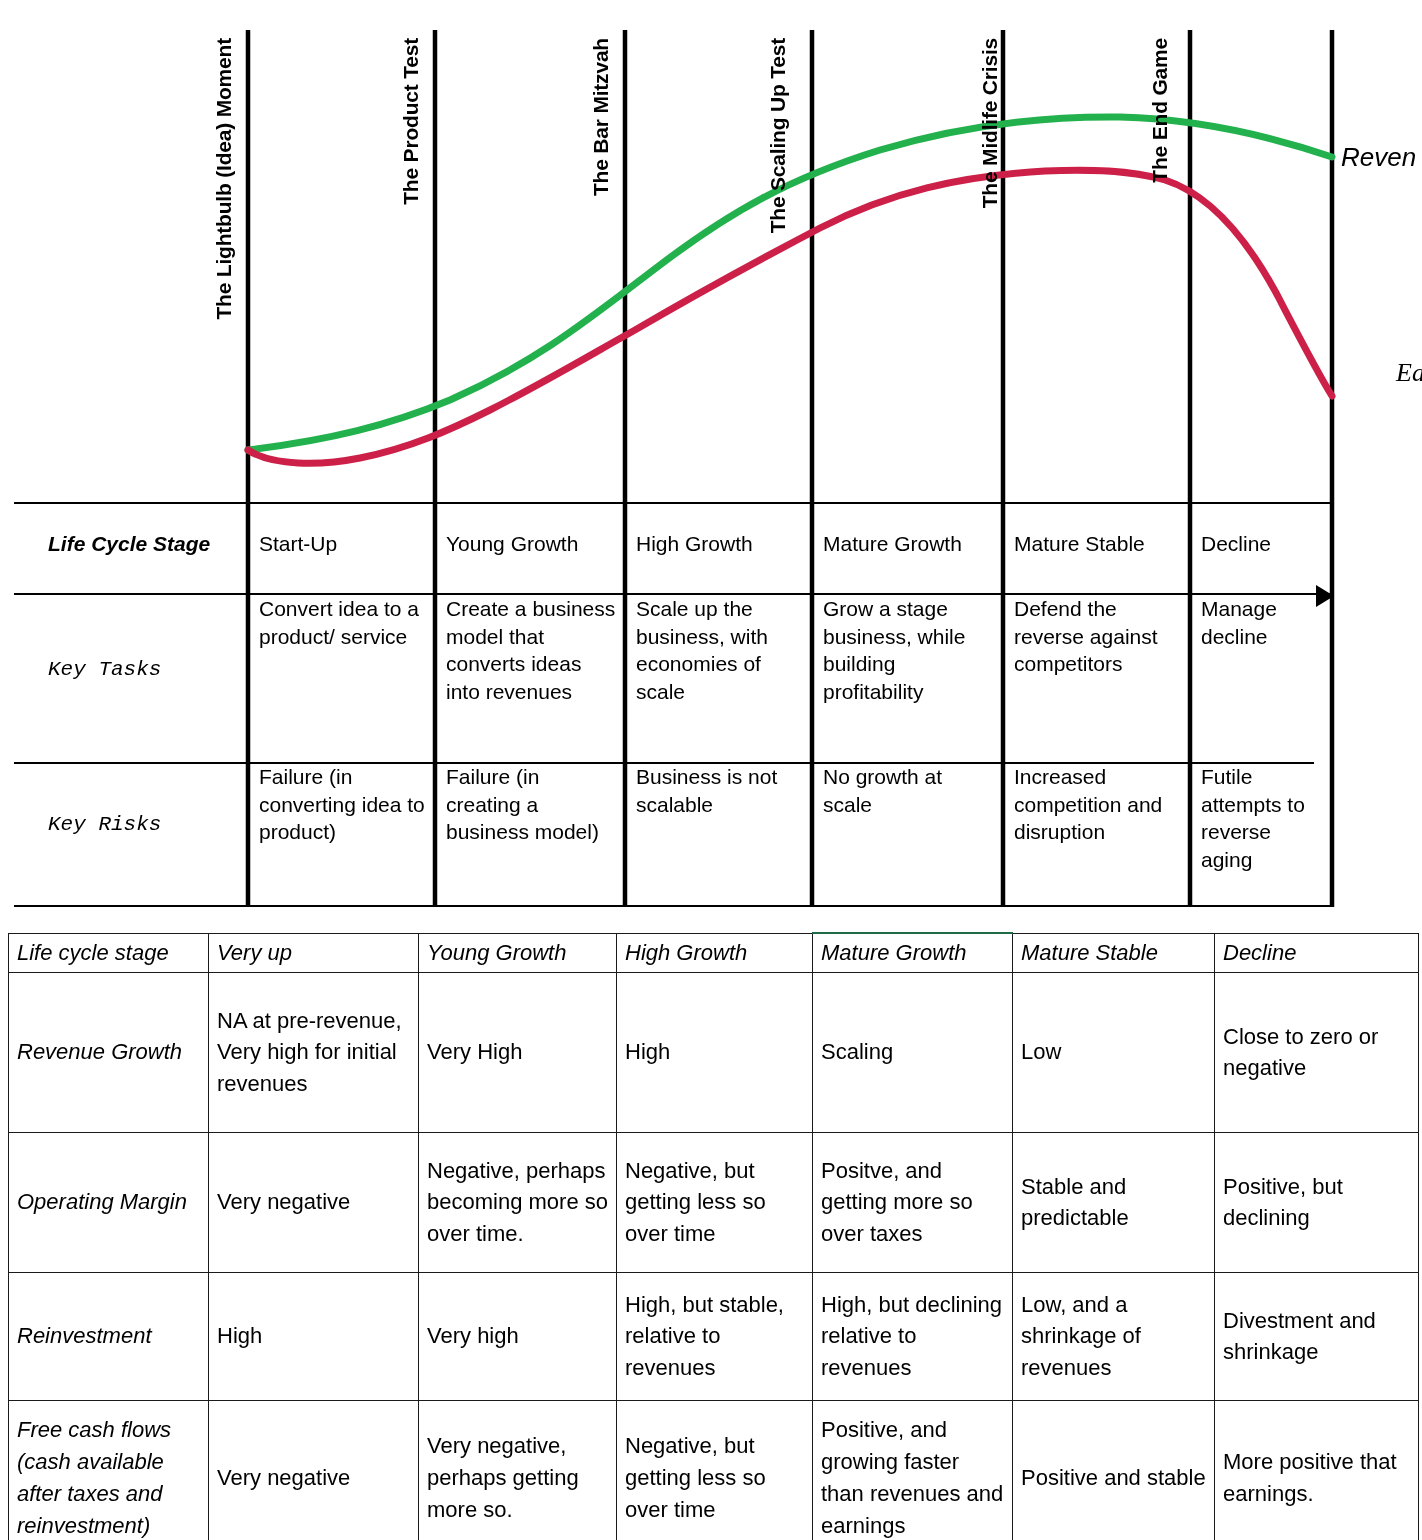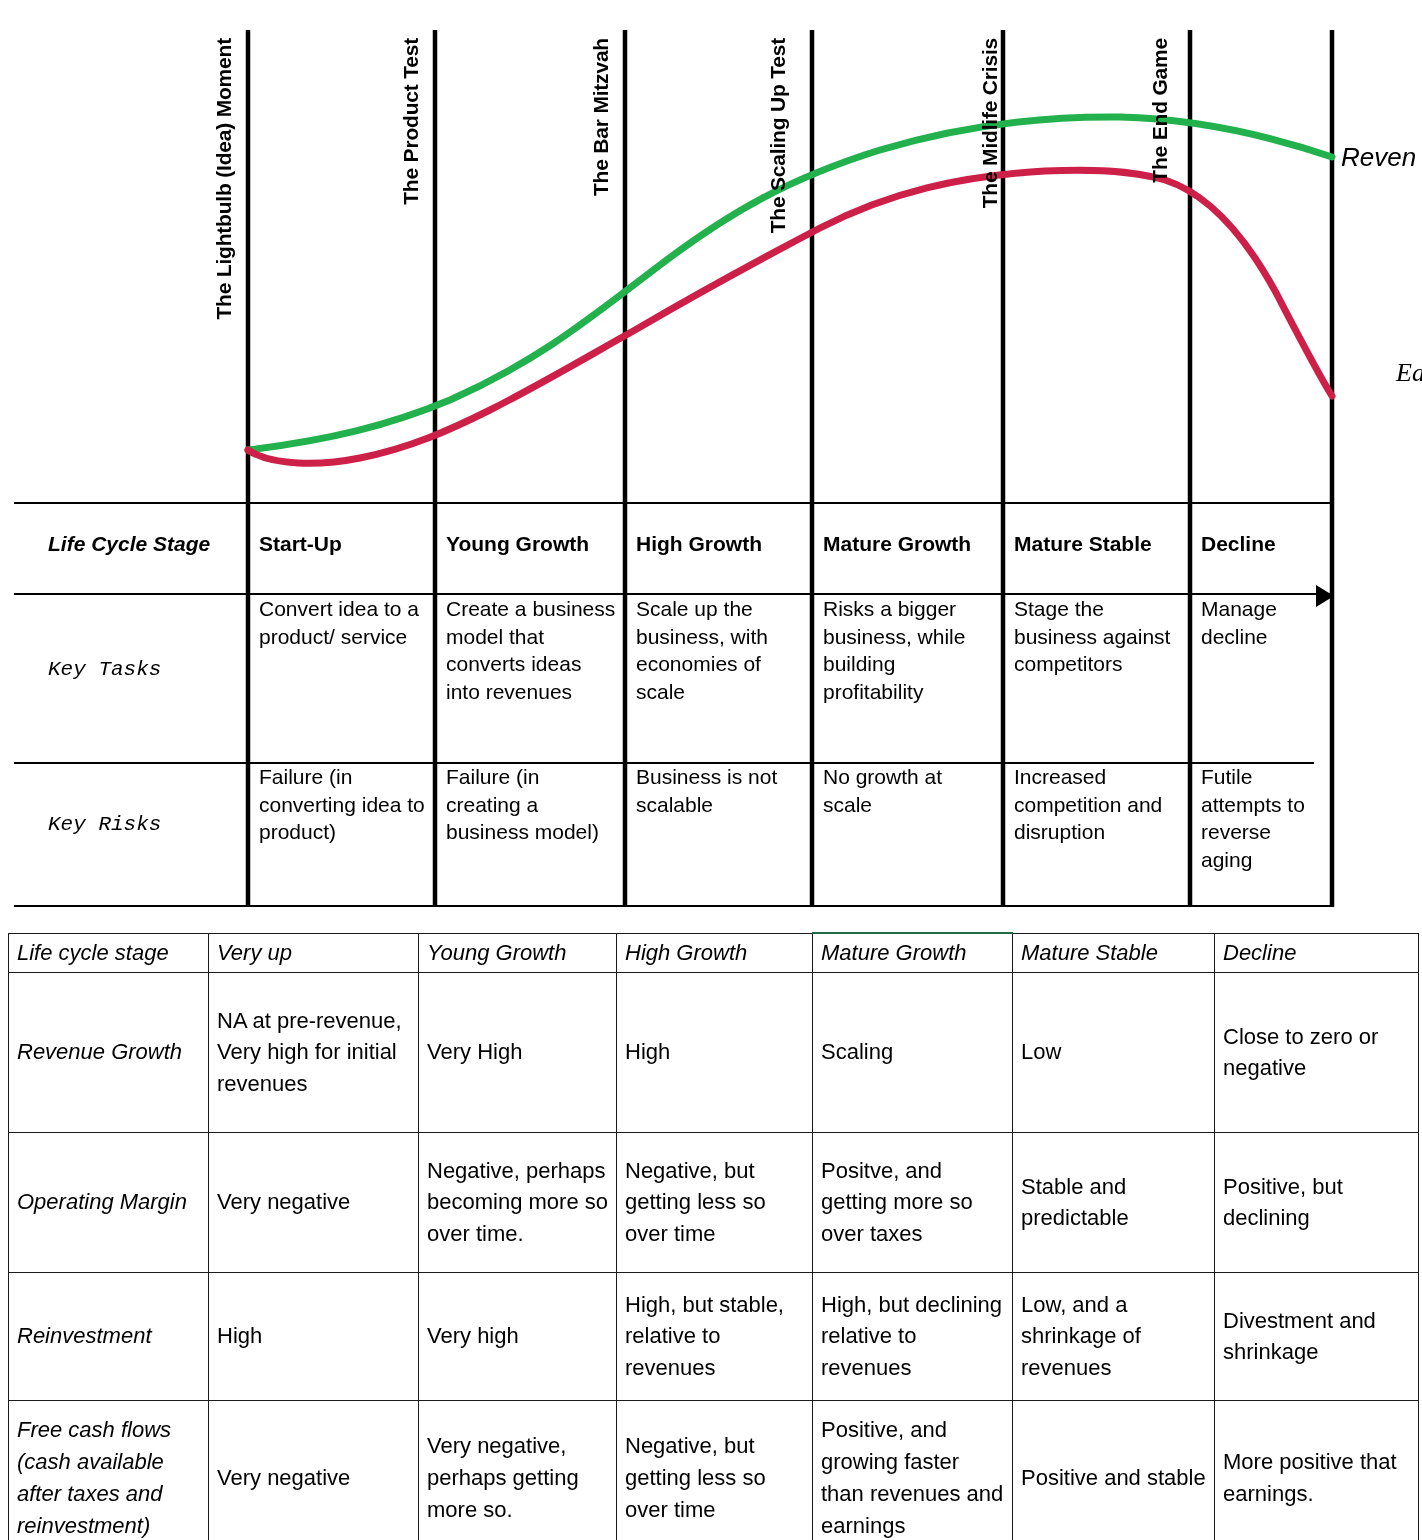--- a/index.html
+++ b/index.html
@@ -69,21 +69,21 @@
     color: #000;
     border-left: 2.5px solid #000;
   }
   #stage-table td.rowhead {
     border-left: none;
     font-style: italic;
     text-align: left;
     padding-left: 34px;
   }
   #stage-table tr.header-row td {
-    font-weight: bold;
+    font-weight: normal;
     vertical-align: middle;
   }
   #stage-table tr.header-row td.rowhead {
     font-weight: bold;
     font-style: italic;
   }
   #stage-table tr.header-row {
     height: 84px;
   }
   #stage-table tr.body-row td.rowhead {
@@ -220,22 +220,22 @@
       <td>Mature Growth</td>
       <td>Mature Stable</td>
       <td>Decline</td>
     </tr>
 
     <tr class="body-row" style="height:168px;">
       <td class="rowhead">Key Tasks</td>
       <td>Convert idea to a product/ service</td>
       <td>Create a business model that converts ideas into revenues</td>
       <td>Scale up the business, with economies of scale</td>
-      <td>Risks a bigger business, while building profitability</td>
-      <td>Stage the business against competitors</td>
+      <td>Grow a stage business, while building profitability</td>
+      <td>Defend the reverse against competitors</td>
       <td>Manage decline</td>
     </tr>
 
     <tr class="body-row" style="height:143px;">
       <td class="rowhead">Key Risks</td>
       <td>Failure (in converting idea to product)</td>
       <td>Failure (in creating a business model)</td>
       <td>Business is not scalable</td>
       <td>No growth at scale</td>
       <td>Increased competition and disruption</td>

